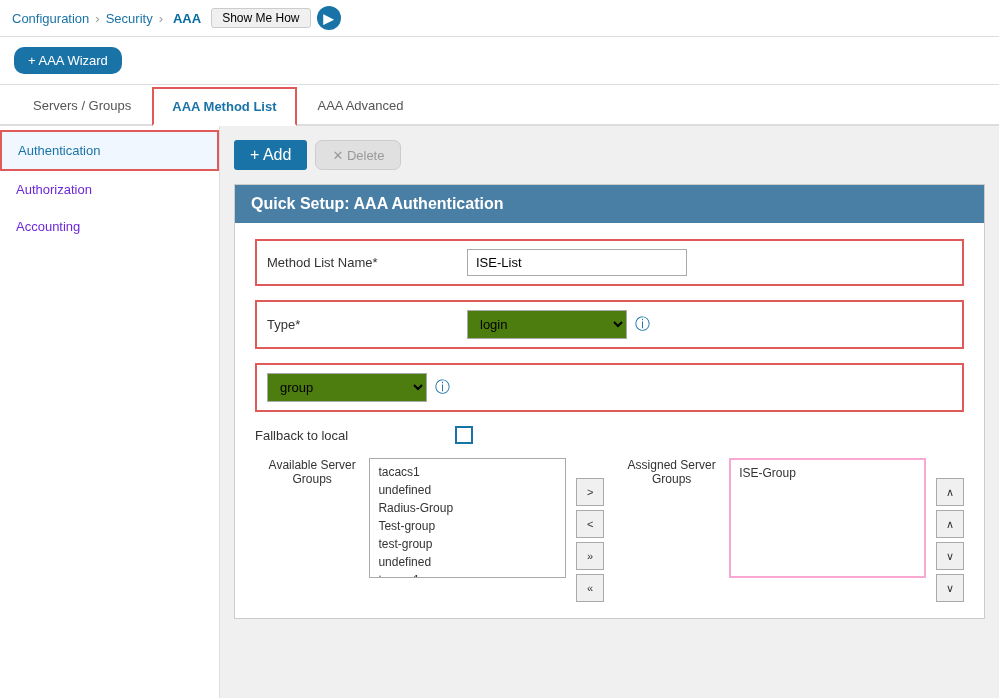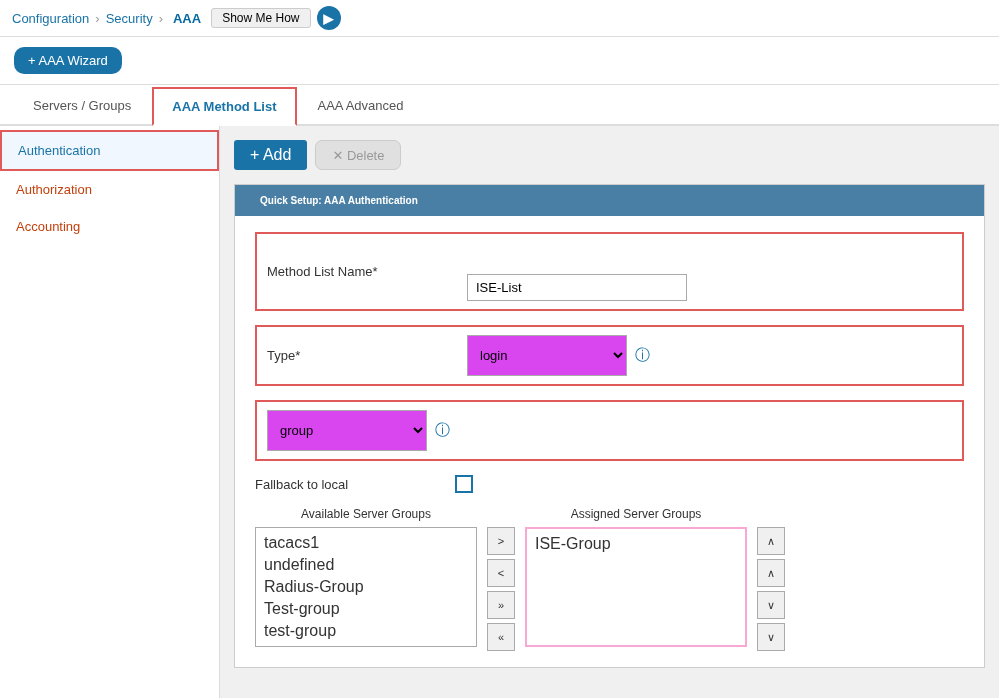--- a/index.html
+++ b/index.html
@@ -50,21 +50,21 @@
 
     
     .main-layout { display: flex; height: calc(698px - 118px); }
 
     
     .sidebar {
       width: 220px; background: #fff; border-right: 1px solid #ddd;
       padding-top: 4px;
     }
     .sidebar-item {
-      padding: 11px 16px; cursor: pointer; font-size: 13px; color: #c2410c;
+      padding: 11px 16px; cursor: pointer; font-size: 13px; color: #6d28d9;
     }
     .sidebar-item.active {
       color: #1a73a7; background: #f0f7ff;
       border: 2px solid #e05a5a; font-weight: 500;
     }
 
     
     .content { flex: 1; padding: 14px; background: #f0f0f0; overflow-y: auto; }
 
     
@@ -74,63 +74,63 @@
       border: none; border-radius: 3px; cursor: pointer; font-size: 16px;
     }
     .btn-delete {
       padding: 6px 16px; background: #e0e0e0; color: #999;
       border: 1px solid #ccc; border-radius: 7px; cursor: pointer; font-size: 13px;
     }
 
     
     .form-panel { background: white; border: 1px solid #ccc; }
     .form-panel-header {
-      background: #4a7fa5; color: white; padding: 10px 25px;
-      font-size: 10px; font-weight: bold;
+      background: #4a7fa5; color: white; padding: 10px 16px;
+      font-size: 16px; font-weight: bold;
     }
     .form-body { padding: 16px 20px; }
 
     
     .form-row {
       display: flex; align-items: center; margin-bottom: 14px;
       border: 2px solid #e05a5a; padding: 8px 10px;
     }
     .form-label { width: 200px; font-size: 13px; color: #333; flex-shrink: 0; }
     .form-input {
       flex: 1; padding: 5px 8px; border: 1px solid #aaa;
-      font-size: 13px; outline: none; max-width: 220px; margin-top: 32px;
+      font-size: 13px; outline: none; max-width: 220px;
     }
     .form-select {
-      padding: 11px 8px; border: 1px solid #aaa; font-size: 13px;
-      background: #d946ef; cursor: pointer; min-width: 160px;
+      padding: 5px 8px; border: 1px solid #aaa; font-size: 13px;
+      background: #4d7c0f; cursor: pointer; min-width: 160px;
       appearance: auto;
     }
     .info-icon {
       margin-left: 8px; color: #1a73a7; cursor: pointer; font-size: 15px;
     }
 
     
     .checkbox-row {
       display: flex; align-items: center; margin-bottom: 14px; padding-left: 0;
     }
     .checkbox-label { width: 200px; font-size: 13px; color: #333; flex-shrink: 0; }
     .form-checkbox {
       width: 18px; height: 18px; border: 2px solid #1a73a7;
       background: white; cursor: pointer; appearance: none;
       outline: none;
     }
 
     
     .server-groups-section { display: flex; gap: 10px; align-items: flex-start; margin-top: 6px; }
 
-    .server-group-col { display: flex; flex-direction: column; }
+    .server-group-col { display: flex; }
     .server-group-label { font-size: 12px; color: #333; margin-bottom: 6px; text-align: center; }
     .server-list {
       width: 222px; height: 120px; border: 1px solid #aaa;
-      overflow-y: auto; font-size: 16px; padding: 4px;
+      overflow-y: auto; font-size: 12px; padding: 4px;
       background: white;
     }
     .server-list-item { padding: 2px 4px; color: #333; }
     .server-list.assigned { border: 2px solid #f9a8d4; }
 
     
     .arrow-col {
       display: flex; flex-direction: column; gap: 4px;
       justify-content: center; padding-top: 20px;
     }

